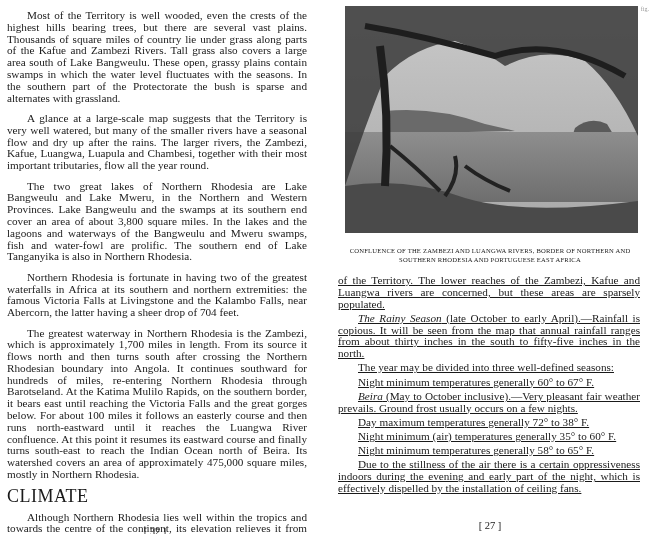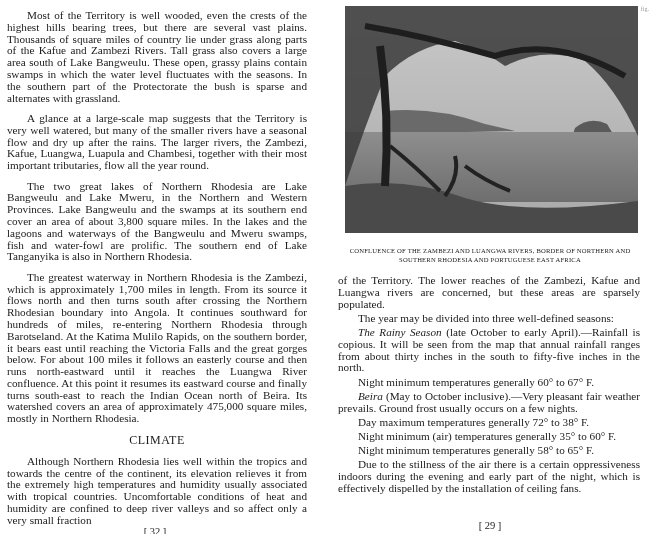--- a/index.html
+++ b/index.html
@@ -9,23 +9,23 @@
     font-family: "Liberation Serif", "DejaVu Serif", serif;
     color: #1a1a1a;
   }
   .page { position: absolute; top: 0; }
   .left { left: 0; width: 322px; }
   .right { left: 330px; width: 325px; }
   .col { position: absolute; font-size: 11.2px; line-height: 11.8px; text-align: justify; }
   .left .col { left: 7px; top: 10px; width: 300px; }
   .right .text { left: 8px; top: 275px; width: 302px; }
   p { margin: 0 0 8.6px 0; text-indent: 20px; }
-  p.tight { margin-bottom: 2.4px; }
+  p.tight { margin-bottom: 2.4px; text-decoration: underline; }
   p.noindent { text-indent: 0; }
-  .heading { text-align: center; font-size: 12px; letter-spacing: 0.5px; margin: 10px 0 9px 0; }
+  .heading { font-size: 18px; letter-spacing: 0.5px; margin: 10px 0 9px 0; }
   .pnum { position: absolute; font-size: 10.5px; text-align: center; }
   .left .pnum { left: 0; width: 310px; top: 526px; }
   .right .pnum { left: 0; width: 320px; top: 520px; }
   .photo {
     position: absolute; left: 15px; top: 6px; width: 293px; height: 227px;
     overflow: hidden; background: #7d7d7d;
   }
   .photo svg { display: block; width: 100%; height: 100%; }
   .caption {
     position: absolute; left: 10px; top: 246px; width: 300px;
@@ -35,20 +35,21 @@
   .mark { position: absolute; right: 6px; top: 6px; font-size: 6px; color: #999; }
 </style>
 </head>
 <body>
 
 <div class="page left">
   <div class="col">
     <p>Most of the Territory is well wooded, even the crests of the highest hills bearing trees, but there are several vast plains. Thousands of square miles of country lie under grass along parts of the Kafue and Zambezi Rivers. Tall grass also covers a large area south of Lake Bangweulu. These open, grassy plains contain swamps in which the water level fluctuates with the seasons. In the southern part of the Protectorate the bush is sparse and alternates with grassland.</p>
     <p>A glance at a large-scale map suggests that the Territory is very well watered, but many of the smaller rivers have a seasonal flow and dry up after the rains. The larger rivers, the Zambezi, Kafue, Luangwa, Luapula and Chambesi, together with their most important tributaries, flow all the year round.</p>
     <p>The two great lakes of Northern Rhodesia are Lake Bangweulu and Lake Mweru, in the Northern and Western Provinces. Lake Bangweulu and the swamps at its southern end cover an area of about 3,800 square miles. In the lakes and the lagoons and waterways of the Bangweulu and Mweru swamps, fish and water-fowl are prolific. The southern end of Lake Tanganyika is also in Northern Rhodesia.</p>
+    <p>Northern Rhodesia is fortunate in having two of the greatest waterfalls in Africa at its southern and northern extremities: the famous Victoria Falls at Livingstone and the Kalambo Falls, near Abercorn, the latter having a sheer drop of 704 feet.</p>
     <p>The greatest waterway in Northern Rhodesia is the Zambezi, which is approximately 1,700 miles in length. From its source it flows north and then turns south after crossing the Northern Rhodesian boundary into Angola. It continues southward for hundreds of miles, re-entering Northern Rhodesia through Barotseland. At the Katima Mulilo Rapids, on the southern border, it bears east until reaching the Victoria Falls and the great gorges below. For about 100 miles it follows an easterly course and then runs north-eastward until it reaches the Luangwa River confluence. At this point it resumes its eastward course and finally turns south-east to reach the Indian Ocean north of Beira. Its watershed covers an area of approximately 475,000 square miles, mostly in Northern Rhodesia.</p>
     <div class="heading">CLIMATE</div>
     <p>Although Northern Rhodesia lies well within the tropics and towards the centre of the continent, its elevation relieves it from the extremely high temperatures and humidity usually associated with tropical countries. Uncomfortable conditions of heat and humidity are confined to deep river valleys and so affect only a very small fraction</p>
   </div>
   <div class="pnum">[ 32 ]</div>
 </div>
 
 <div class="page right">
   <div class="photo">
     <svg viewBox="0 0 293 227" preserveAspectRatio="none">
@@ -69,24 +70,24 @@
       <path d="M0 180 Q60 170 120 192 Q180 210 293 195 L293 227 L0 227 Z" fill="#4a4a4a"></path>
       <path d="M0 0 L0 180 Q20 120 40 70 Q70 40 110 35 Q140 45 160 60 Q200 40 240 55 Q270 80 293 130 L293 0 Z" fill="#3a3a3a" opacity="0.85"></path>
       <path d="M20 20 Q80 30 150 50 Q210 30 280 70" stroke="#1e1e1e" stroke-width="6" fill="none"></path>
       <path d="M35 40 Q45 110 40 180" stroke="#1e1e1e" stroke-width="8" fill="none"></path>
       <path d="M45 140 Q70 160 95 185 M110 150 Q115 170 100 190 M120 160 Q140 175 165 185" stroke="#222" stroke-width="4" fill="none"></path>
     </svg>
   </div>
   <div class="caption">CONFLUENCE OF THE ZAMBEZI AND LUANGWA RIVERS, BORDER OF NORTHERN AND SOUTHERN RHODESIA AND PORTUGUESE EAST AFRICA</div>
   <div class="col text">
     <p class="noindent tight">of the Territory. The lower reaches of the Zambezi, Kafue and Luangwa rivers are concerned, but these areas are sparsely populated.</p>
+    <p class="tight"><i>The Rainy Season</i><span> (late October to early April).—Rainfall is copious. It will be seen from the map that annual rainfall ranges from about thirty inches in the south to fifty-five inches in the north.</span></p>
     <p class="tight">The year may be divided into three well-defined seasons:</p>
-    <p class="tight"><i>The Rainy Season</i><span> (late October to early April).—Rainfall is copious. It will be seen from the map that annual rainfall ranges from about thirty inches in the south to fifty-five inches in the north.</span></p>
     <p class="tight">Night minimum temperatures generally 60° to 67° F.</p>
     <p class="tight"><i>Beira</i><span> (May to October inclusive).—Very pleasant fair weather prevails. Ground frost usually occurs on a few nights.</span></p>
     <p class="tight">Day maximum temperatures generally 72° to 38° F.</p>
     <p class="tight">Night minimum (air) temperatures generally 35° to 60° F.</p>
     <p class="tight">Night minimum temperatures generally 58° to 65° F.</p>
     <p class="tight">Due to the stillness of the air there is a certain oppressiveness indoors during the evening and early part of the night, which is effectively dispelled by the installation of ceiling fans.</p>
   </div>
-  <div class="pnum">[ 29 ]</div>
+  <div class="pnum">[ 27 ]</div>
   <div class="mark">fig.</div>
 </div>
 
 </body></html>

